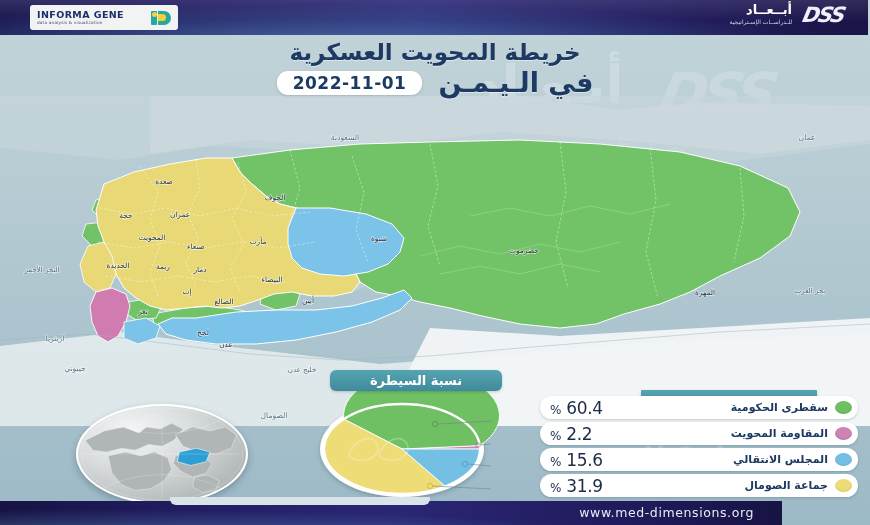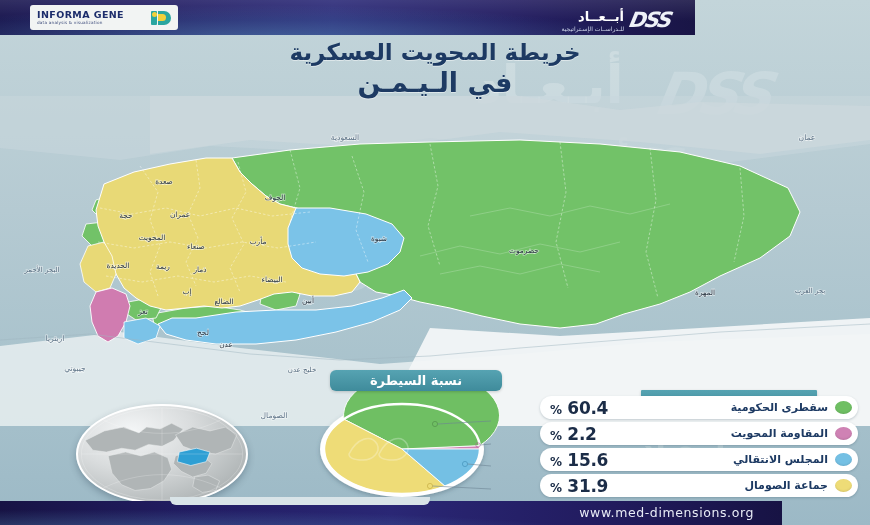--- a/index.html
+++ b/index.html
@@ -20,21 +20,21 @@
     height: 525px;
     overflow: hidden;
     background:
       linear-gradient(180deg, #c3d5da 0%, #b5cad2 40%, #a8c2cc 72%, #9cb9c6 100%);
   }
 
   
   .topbar {
     position: absolute;
     top: 0; left: 0;
-    width: 695px; height: 35px;
+    width: 868px; height: 35px;
     background:
       radial-gradient(ellipse at 38% 120%, rgba(90,150,190,0.55) 0%, rgba(40,60,120,0) 62%),
       linear-gradient(90deg, #1a1750 0%, #221d63 22%, #2b2a78 48%, #241e62 74%, #191546 100%);
     z-index: 30;
   }
   .topbar-sheen {
     position: absolute; inset: 0;
     background: linear-gradient(180deg, rgba(255,255,255,0.10), rgba(255,255,255,0) 60%);
     pointer-events: none;
   }
@@ -70,21 +70,21 @@
   }
   .lm-arc-in {
     position: absolute; left: 8px; top: 5.5px; width: 8px; height: 7px;
     background: #f2d03a; border-radius: 0 4px 4px 0;
   }
 
   .logo-right {
     position: absolute;
     right: 24px; top: 3px;
     height: 29px;
-    display: flex; align-items: flex-end; gap: 6px;
+    display: flex; align-items: flex-start; gap: 11px;
   }
   .logo-right-txt { text-align: right; line-height: 1; }
   .logo-right-title {
     font-size: 13px; font-weight: bold; color: #ffffff;
     letter-spacing: 2px; direction: rtl;
   }
   .logo-right-sub {
     font-size: 6px; color: #cfd6ea; letter-spacing: 1.2px;
     direction: rtl; margin-top: 3px;
   }
@@ -252,21 +252,21 @@
     width: 17px; height: 13px; border-radius: 50%;
     flex: none; margin-left: 7px;
     box-shadow: inset 0 -1px 2px rgba(0,0,0,0.10);
   }
   .legend-name {
     font-size: 11px; color: #1d3a63; font-weight: bold;
     white-space: nowrap;
   }
   .legend-pct {
     margin-right: auto;
-    font-size: 17px; font-weight: bold; color: #1b2c47;
+    font-size: 17px; font-weight: normal; color: #1b2c47;
     direction: ltr; letter-spacing: -.3px;
     font-family: "DejaVu Sans", sans-serif;
   }
   .legend-pct .sym { font-size: 12px; }
 
   
   .footer {
     position: absolute;
     bottom: 0; left: 0;
     width: 782px; height: 24px;
@@ -444,20 +444,21 @@
         <div class="logo-right-sub">للـدراســات الإسـتراتيجية</div>
       </div>
       <div class="logo-right-mark">DSS</div>
     </div>
   </div>
 
   <div class="titlewrap">
     <div class="title-main">خريطة المحويت العسكرية</div>
     <div class="title-row2">
       <div class="title-yemen">في الـيـمـن</div>
+      <div class="date-badge">2022-11-01</div>
     </div>
   </div>
 
   <div class="globe">
     <svg viewBox="0 0 172 100" xmlns="http://www.w3.org/2000/svg">
       <g fill="#b0b5b6" stroke="#e9ebec" stroke-width="0.5">
         <path d="M6,36 L26,26 L46,22 L62,28 L70,22 L84,24 L96,18 L108,24 L98,36 L86,42 L72,40 L58,46 L44,44 L28,48 L14,46 Z"></path>
         <path d="M30,52 L48,48 L64,52 L78,48 L92,54 L96,66 L88,78 L74,86 L58,88 L44,82 L34,70 Z"></path>
         <path d="M100,30 L118,22 L136,26 L152,22 L164,30 L158,44 L142,50 L124,48 L108,42 Z"></path>
         <path d="M100,52 L114,48 L128,52 L138,60 L132,70 L118,74 L106,68 L98,60 Z"></path>

